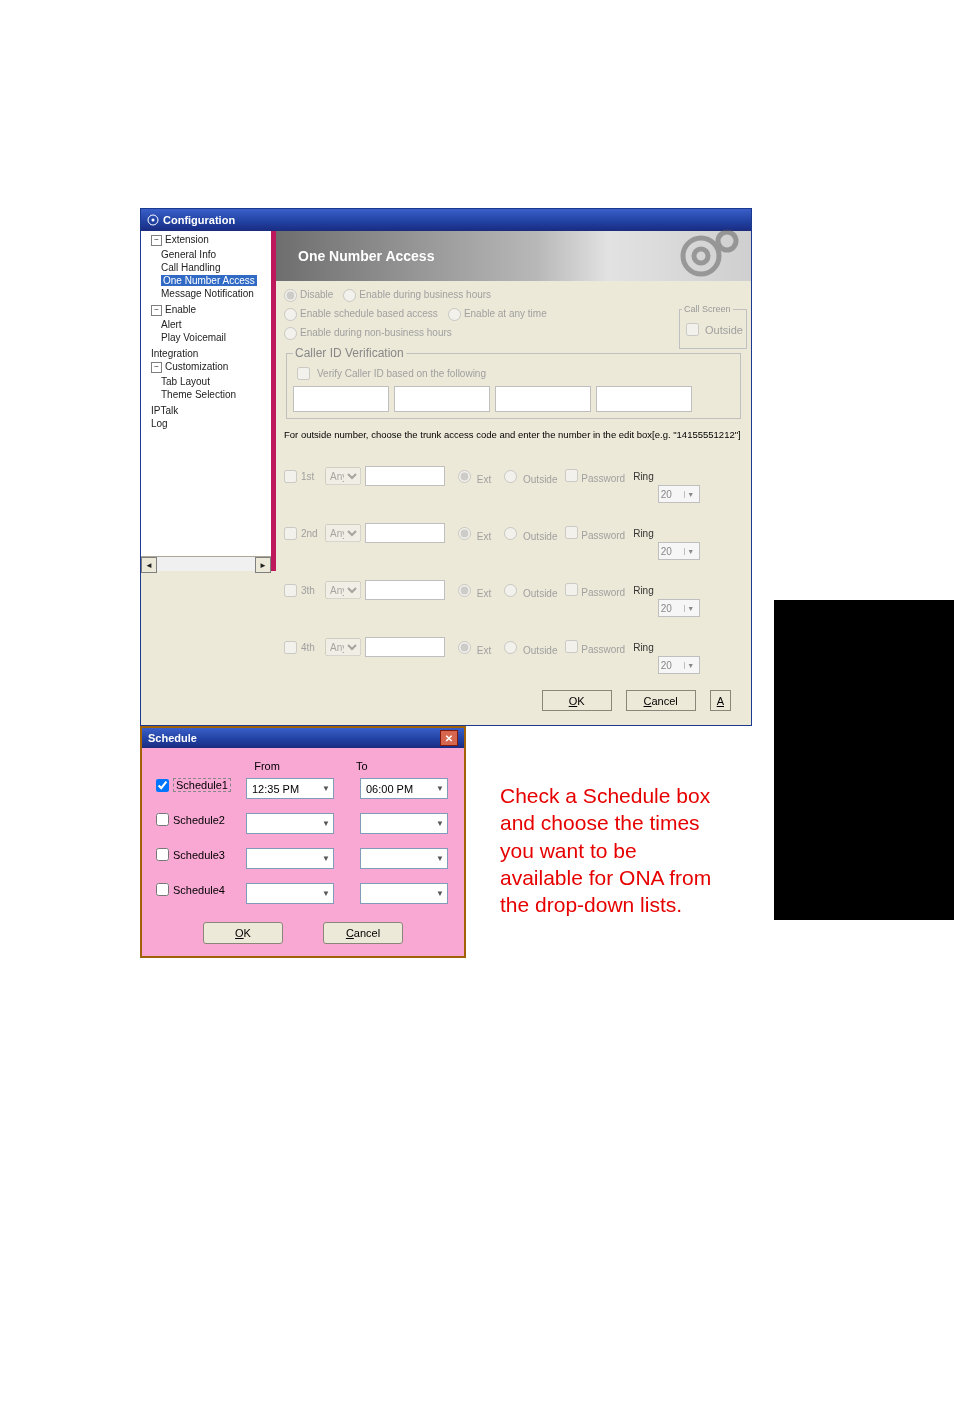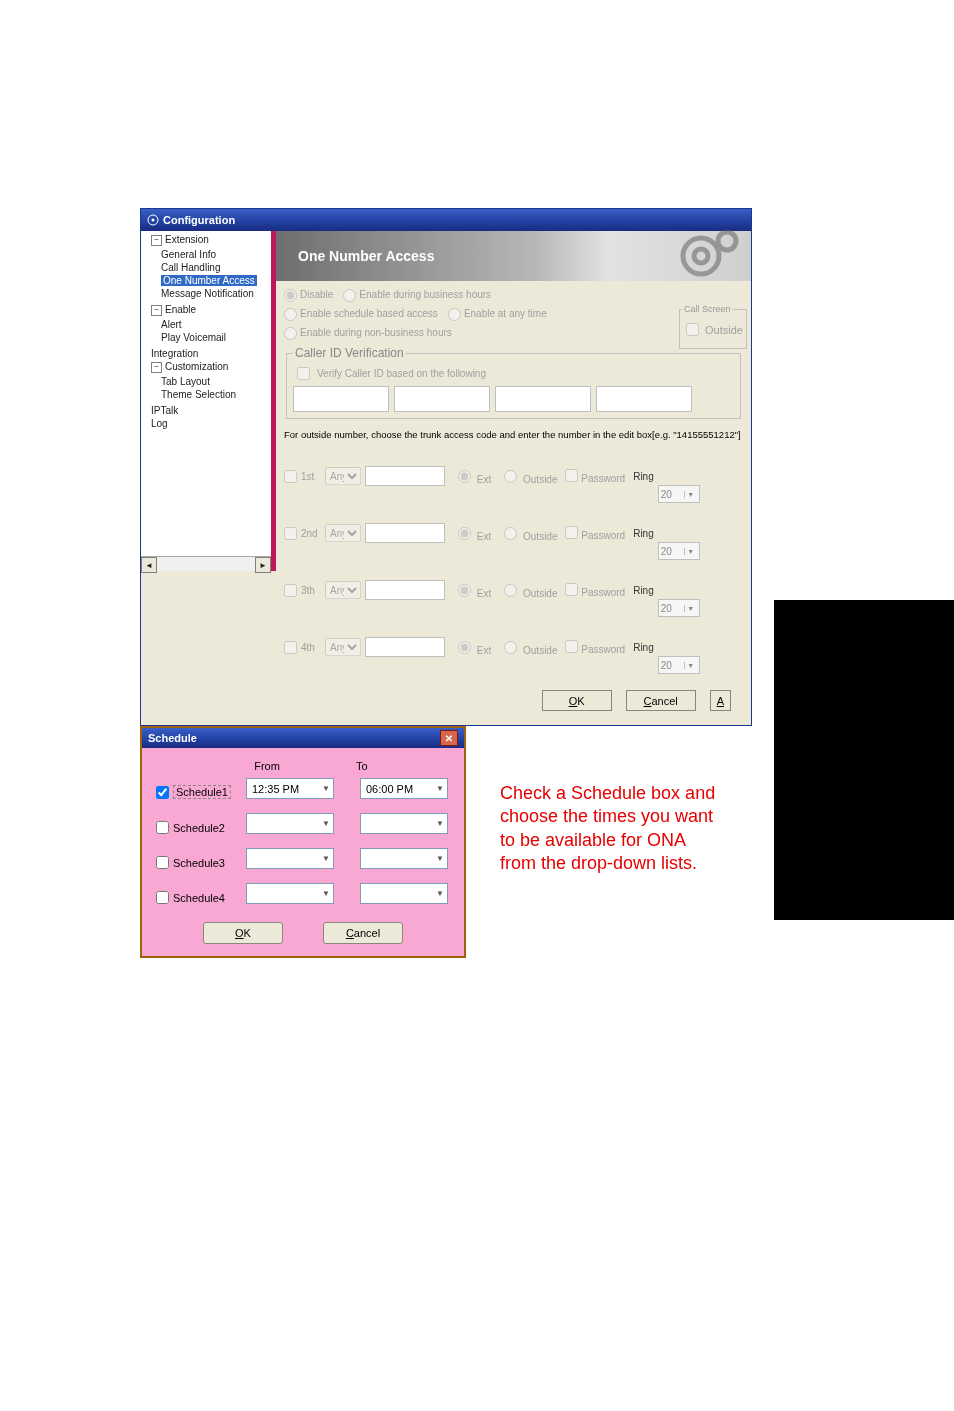--- a/index.html
+++ b/index.html
@@ -60,33 +60,33 @@
   .dlg-buttons button u { text-decoration: underline; }
 
   
   .sched-win { position: absolute; left: 140px; top: 726px; width: 322px; border: 2px solid #a16207; background: #f9a8d4; }
   .sched-title { height: 18px; background: linear-gradient(#3a5fc8, #2040a0 60%, #1a2b80); color: #fff; font-weight: bold; padding: 1px 6px; display: flex; align-items: center; justify-content: space-between; }
   .sched-title .x { width: 16px; height: 14px; background: #d7664e; border: 1px solid #7d1a0d; color: #fff; display: flex; align-items: center; justify-content: center; font-size: 10px; font-weight: bold; }
   .sched-body { padding: 12px 14px 0; }
   .sched-head { display: flex; font-size: 11px; margin-bottom: 6px; }
   .sched-head .c1 { width: 96px; }
   .sched-head .c2, .sched-head .c3 { width: 100px; text-align: left; margin-left: 8px; }
-  .sched-row { display: flex; align-items: flex-end; margin-bottom: 14px; }
+  .sched-row { display: flex; align-items: flex-start; margin-bottom: 14px; }
   .sched-row .chk { display: flex; align-items: center; gap: 4px; width: 90px; }
   .sched-row .chk input { margin:0; }
   .sched-row .chk .lab { border: 1px dashed #888; padding: 0 2px; font-size: 11px; }
   .sched-row .sel { width: 78px; height: 19px; border: 1px solid #7f9db9; background: #fff; display: flex; align-items: center; padding: 0 3px 0 5px; justify-content: space-between; font-size: 11px; }
   .sched-row .sel.empty { color: #999; }
   .sched-row .sel .caret { font-size: 8px; color: #555; }
   .sched-row .gap { width: 26px; }
   .sched-buttons { display: flex; justify-content: center; gap: 40px; padding: 4px 0 12px; }
   .sched-buttons button { width: 80px; height: 22px; border: 1px solid #8a867a; border-radius: 3px; background: #ece9d8; font-size: 11px; cursor: pointer; }
 
   
-  .annot { position: absolute; left: 500px; top: 782px; width: 220px; color: #e60000; font-family: Arial, sans-serif; font-size: 18px; line-height: 1.3; }
+  .annot { position: absolute; left: 500px; top: 782px; width: 220px; color: #e60000; font-family: Arial, sans-serif; font-size: 21px; line-height: 1.3; }
 
   
   .dis { color: #a0a0a0 !important; }
 
   svg { display: block; }
 </style>
 </head>
 <body>
 
 <div class="page">

